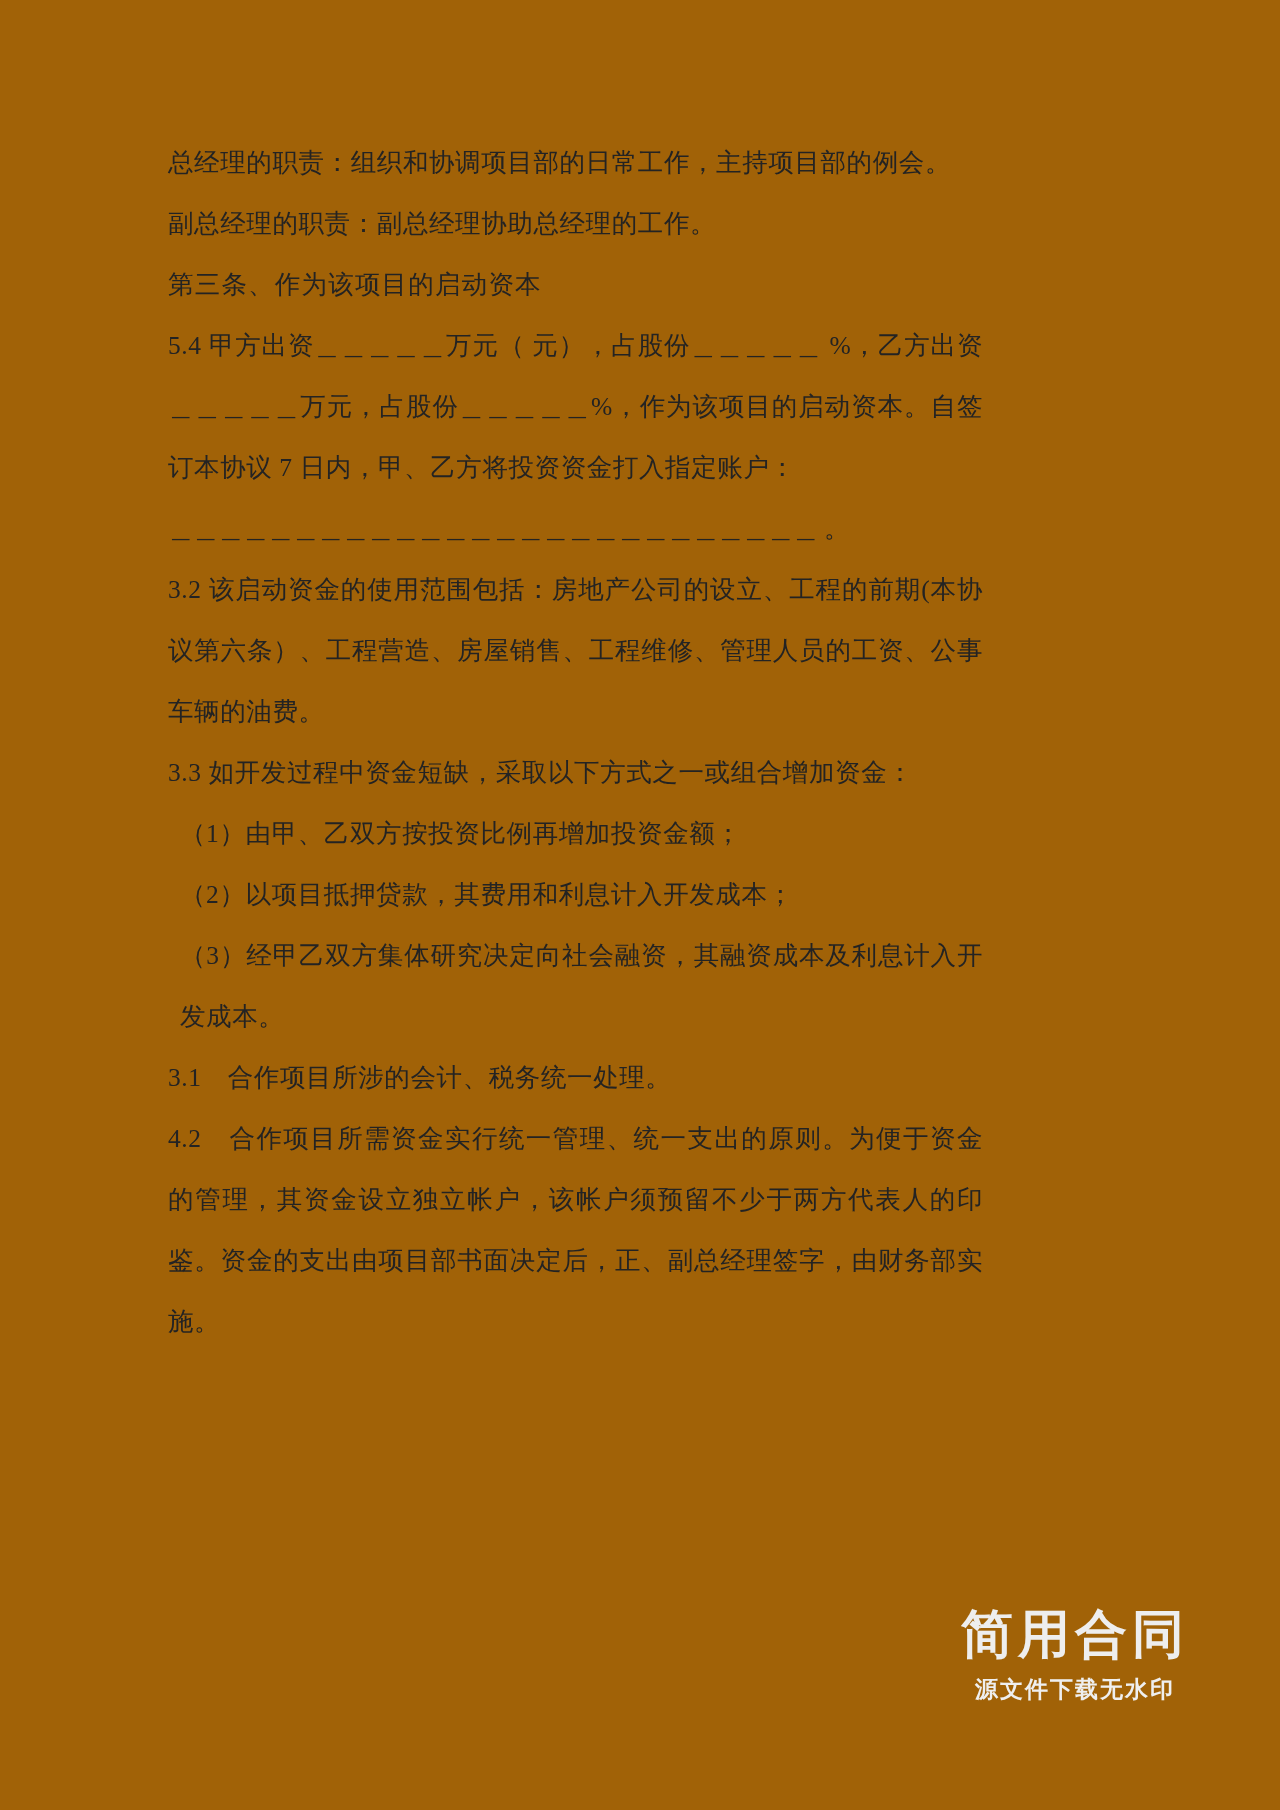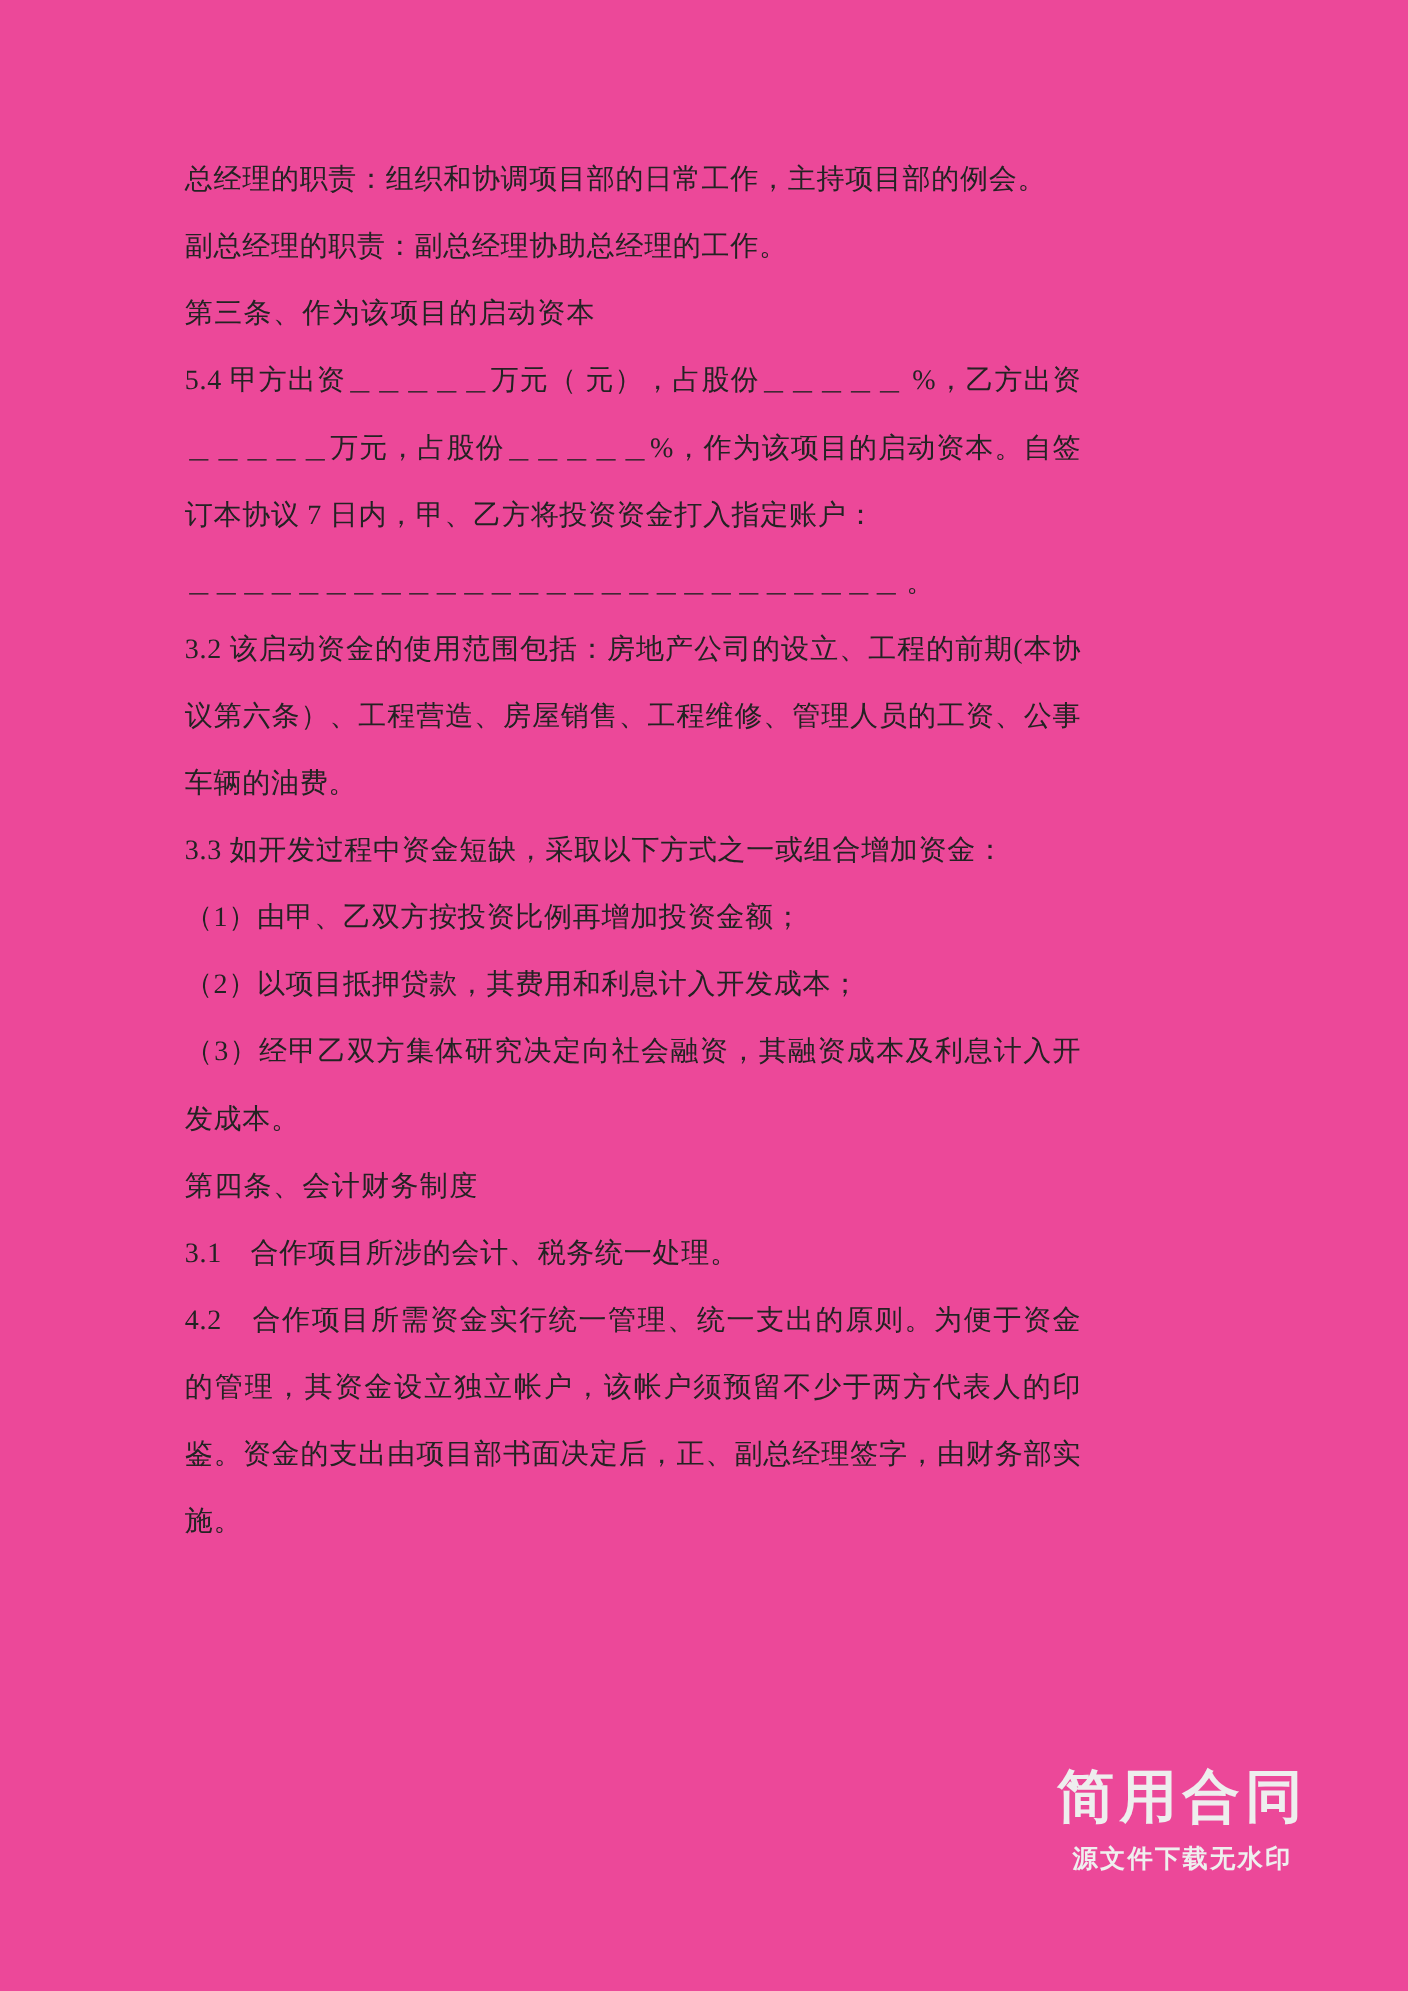--- a/index.html
+++ b/index.html
@@ -11,21 +11,21 @@
     width: 1280px;
     height: 1810px;
     position: relative;
     overflow: hidden;
     font-family: "DejaVu Sans", "Liberation Sans", sans-serif;
   }
 
   #page {
     position: absolute;
     inset: 0;
-    background: #ec4899;
+    background: #a16207;
   }
 
   #doc-body {
     position: absolute;
     left: 168px;
     top: 132px;
     width: 815px;
   }
 
   .para {
@@ -40,20 +40,21 @@
     white-space: pre-wrap;
     word-break: break-all;
   }
 
   .para.heading {
     letter-spacing: 1.2px;
   }
 
   .para.indent {
     text-indent: 0;
+    margin-left: 12px;
   }
 
   .para.rule-line {
     letter-spacing: -0.5px;
   }
 
   
   #watermark {
     position: absolute;
     right: 55px;
@@ -102,21 +103,20 @@
     <p class="para">3.2 该启动资金的使用范围包括：房地产公司的设立、工程的前期(本协议第六条）、工程营造、房屋销售、工程维修、管理人员的工资、公事车辆的油费。</p>
 
     <p class="para">3.3 如开发过程中资金短缺，采取以下方式之一或组合增加资金：</p>
 
     <p class="para indent">（1）由甲、乙双方按投资比例再增加投资金额；</p>
 
     <p class="para indent">（2）以项目抵押贷款，其费用和利息计入开发成本；</p>
 
     <p class="para indent">（3）经甲乙双方集体研究决定向社会融资，其融资成本及利息计入开发成本。</p>
 
-    <p class="para heading">第四条、会计财务制度</p>
 
     <p class="para">3.1　合作项目所涉的会计、税务统一处理。</p>
 
     <p class="para">4.2　合作项目所需资金实行统一管理、统一支出的原则。为便于资金的管理，其资金设立独立帐户，该帐户须预留不少于两方代表人的印鉴。资金的支出由项目部书面决定后，正、副总经理签字，由财务部实施。</p>
 
   </div>
 
   <div id="watermark">
     <div class="wm-main">简用合同</div>
     <div class="wm-sub">源文件下载无水印</div>

